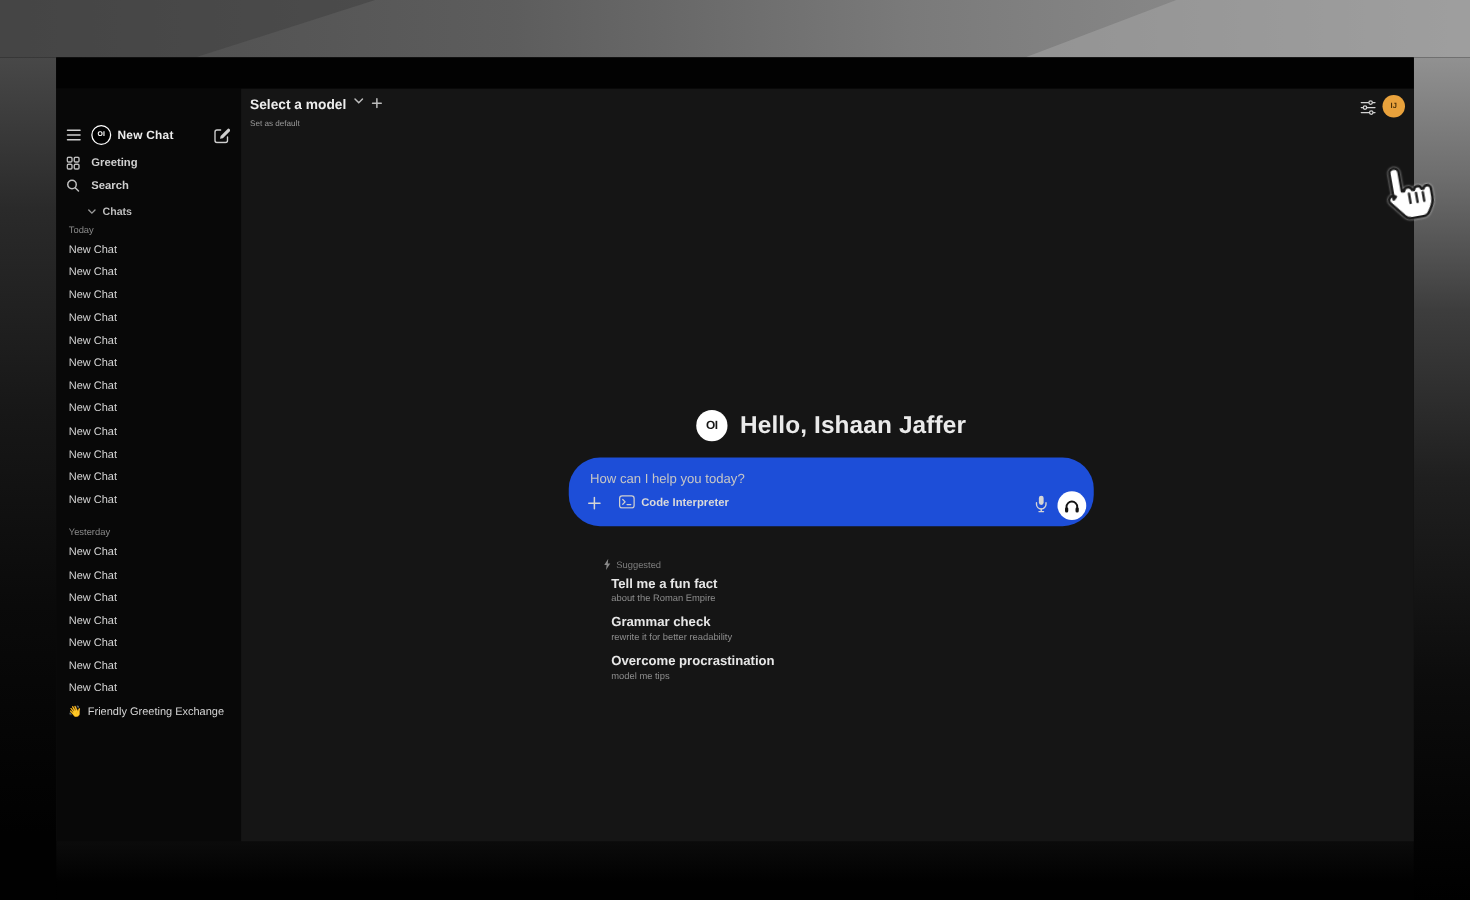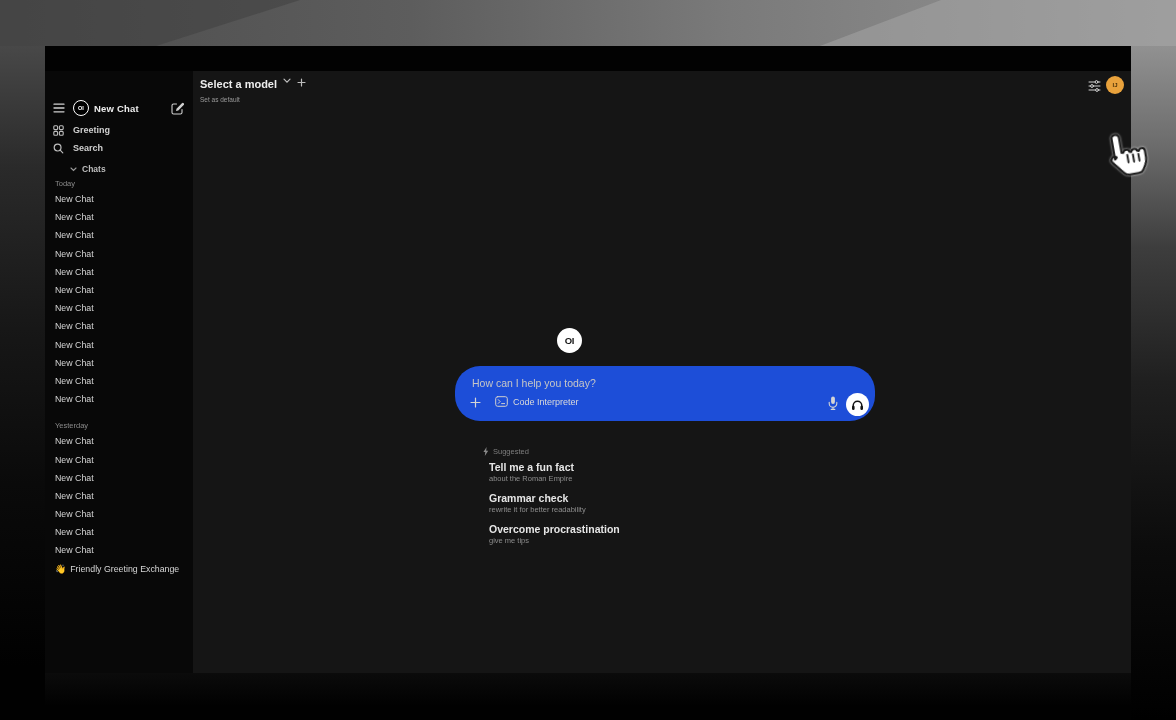--- a/index.html
+++ b/index.html
@@ -48,21 +48,21 @@
 
   
   .greeting{display:flex;align-items:center;}
   .brand-lg{width:25px;height:25px;border-radius:50%;background:#fff;display:flex;align-items:center;
     justify-content:center;font-size:9.5px;font-weight:800;color:#141414;letter-spacing:-.3px;}
   .greet-text{margin-left:10px;font-size:19.5px;font-weight:600;color:#eaeaea;letter-spacing:.1px;}
 
   .composer{left:262px;top:295px;width:420px;height:55px;background:#1d4ed8;border-radius:25px;box-sizing:border-box;}
   .placeholder{left:17px;top:11px;font-size:10.5px;color:#c6c6c6;}
   .chip{left:33px;top:27px;display:flex;align-items:center;gap:5px;padding:3px 7px;border-radius:9px;cursor:pointer;}
-  .chip-label{font-size:9px;font-weight:400;color:#dadada;}
+  .chip-label{font-size:9px;font-weight:700;color:#dadada;}
   .voice-btn{left:391px;top:27px;width:23px;height:23px;border-radius:50%;background:#fff;
     display:flex;align-items:center;justify-content:center;cursor:pointer;}
 
   .sug-head{display:flex;align-items:flex-end;gap:4px;font-size:7.5px;color:#7e7e7e;}
   .sug-item{margin-bottom:9px;cursor:pointer;}
   .sug-title{font-size:10.5px;font-weight:600;color:#e6e6e6;line-height:13px;}
   .sug-sub{font-size:7.5px;color:#8d8d8d;line-height:9px;}
 
   .cursor{left:1104px;top:129px;transform:rotate(-10deg);filter:drop-shadow(0 0 1px rgba(255,255,255,.8));}
   .iconbtn{cursor:pointer;display:flex;align-items:center;justify-content:center;}
@@ -182,20 +182,21 @@
         </svg>
       </div>
       <div class="abs avatar" style="left:913px;top:5px;">
         <span>IJ</span>
       </div>
 
       <div class="abs greeting" style="left:364px;top:257px;">
         <div class="brand-lg">
             <span>OI</span>
           </div>
+        <span class="greet-text">Hello, Ishaan Jaffer</span>
       </div>
 
       <div class="abs composer">
         <div class="abs placeholder">How can I help you today?</div>
 
         <div class="abs iconbtn" style="left:13px;top:29px;width:14px;height:14px;">
           <svg width="11" height="11" viewBox="0 0 11 11" fill="none" stroke="#d5d5d5" stroke-width="1.2" stroke-linecap="round">
             <path d="M5.5 1v9M1 5.5h9"></path>
           </svg>
         </div>
@@ -237,21 +238,21 @@
         <div class="sug-item">
           <div class="sug-title">Tell me a fun fact</div>
           <div class="sug-sub">about the Roman Empire</div>
         </div>
         <div class="sug-item">
           <div class="sug-title">Grammar check</div>
           <div class="sug-sub">rewrite it for better readability</div>
         </div>
         <div class="sug-item">
           <div class="sug-title">Overcome procrastination</div>
-          <div class="sug-sub">give me tips</div>
+          <div class="sug-sub">model me tips</div>
         </div>
       </div>
     </div>
   </div>
 
   <div class="abs cursor">
     <svg width="46" height="52" viewBox="0 0 22 24">
       <path d="M5.2 13.2 L5.2 3.4 C5.2 2.4 6 1.6 7 1.6 C8 1.6 8.8 2.4 8.8 3.4 L8.8 10.6 L9.6 10.7 C9.75 10 10.4 9.5 11.15 9.5 C11.9 9.5 12.55 10.05 12.7 10.78 L13.4 10.9 C13.55 10.2 14.15 9.7 14.88 9.7 C15.6 9.7 16.2 10.2 16.36 10.9 L17.1 11 C17.3 10.4 17.85 10 18.5 10 C19.3 10 19.95 10.65 19.95 11.45 L19.95 14.6 C19.95 15.9 19.6 17.15 18.93 18.25 L17.85 20 C17.3 20.9 16.33 21.45 15.27 21.45 L10.9 21.45 C9.9 21.45 8.95 21 8.33 20.2 L3.75 14.5 C3.2 13.8 3.3 12.8 3.97 12.2 C4.6 11.64 5.57 11.7 6.15 12.33 Z" fill="#ffffff" stroke="#1a1a1a" stroke-width="1" stroke-linejoin="round"></path>
       <path d="M11.3 12 L11.3 15.6 M14 12.2 L14 15.7 M16.6 12.4 L16.6 15.7" fill="none" stroke="#1a1a1a" stroke-width="0.9" stroke-linecap="round"></path>
     </svg>

